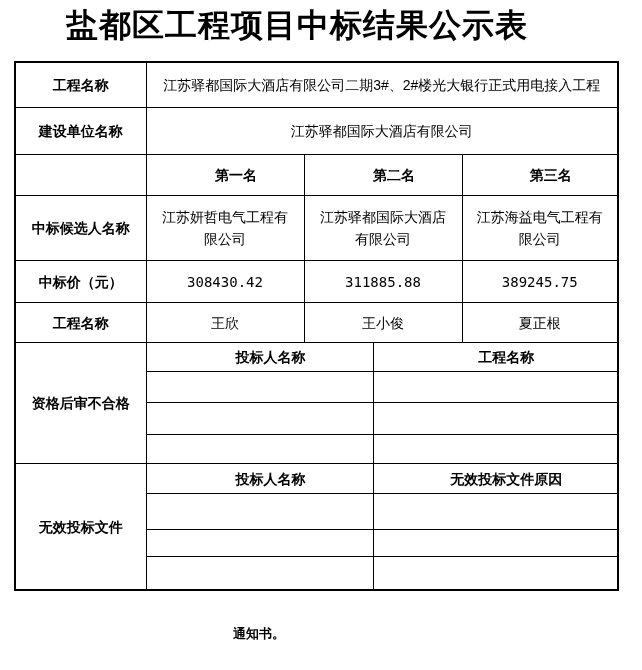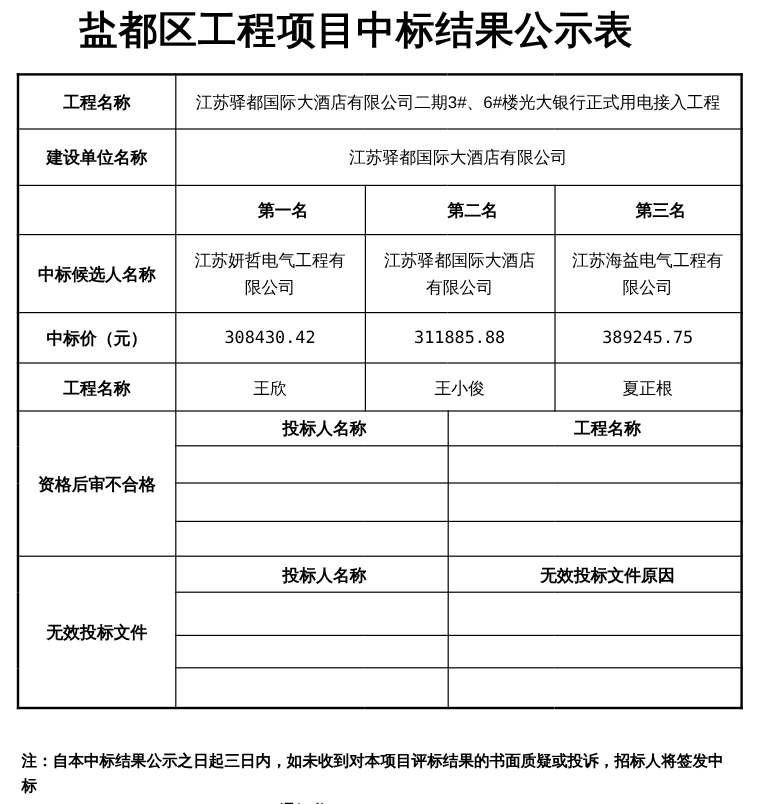--- a/index.html
+++ b/index.html
@@ -70,21 +70,21 @@
     <col style="width:131px">
     <col style="width:158px">
     <col style="width:69px">
     <col style="width:89px">
     <col style="width:156px">
   </colgroup>
 
   <tbody>
       <tr class="h46">
     <td class="lbl">工程名称</td>
-    <td colspan="4" style="padding:2px 6px;">江苏驿都国际大酒店有限公司二期3#、6#楼光大银行正式用电接入工程</td>
+    <td colspan="4" style="padding:2px 6px;">江苏驿都国际大酒店有限公司二期3#、2#楼光大银行正式用电接入工程</td>
   </tr>
 
   <tr class="h48">
     <td class="lbl">建设单位名称</td>
     <td colspan="4">江苏驿都国际大酒店有限公司</td>
   </tr>
 
   <tr class="h42">
     <td></td>
     <td class="hdr">第一名</td>
@@ -145,15 +145,14 @@
     <td colspan="2"></td>
   </tr>
   <tr class="h34">
     <td colspan="2"></td>
     <td colspan="2"></td>
   </tr>
 </tbody>
   </table>
 
 <div class="note">
-  <div class="l1">注：自本中标结果公示之日起三日内，如未收到对本项目评标结果的书面质疑或投诉，招标人将签发中标</div>
   <div class="l2">通知书。</div>
 </div>
 
 </body></html>

